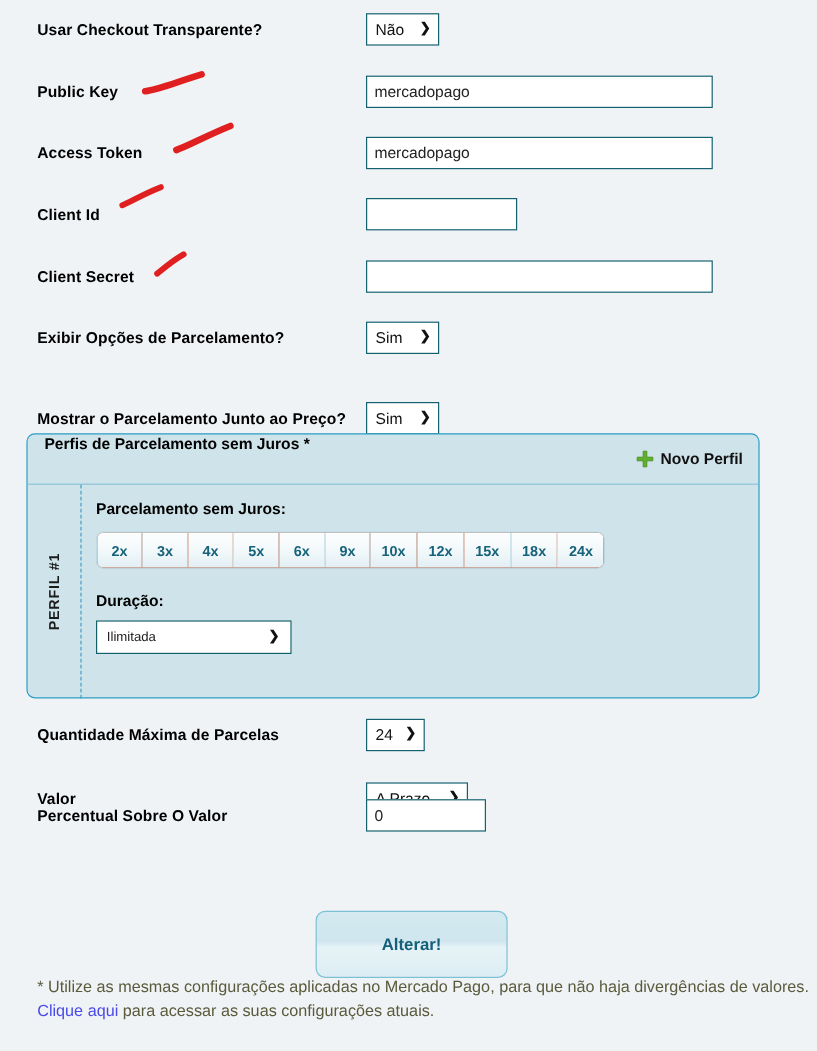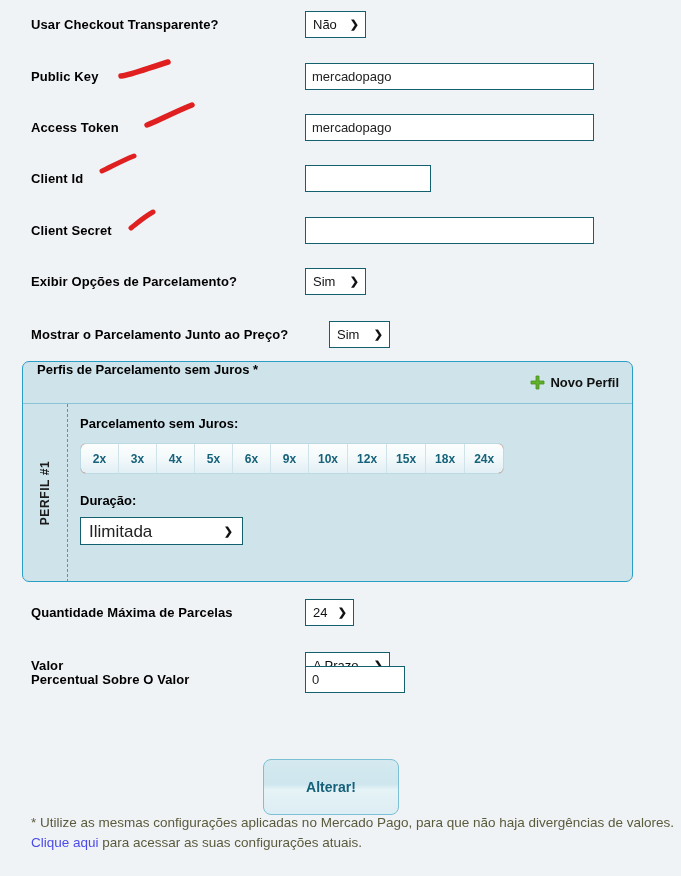--- a/index.html
+++ b/index.html
@@ -154,31 +154,31 @@
     font-weight: bold;
     color: #000;
     margin: 19px 0 9px 0;
   }
   .dur-select {
     appearance: none; -webkit-appearance: none;
     width: 163px; height: 28px;
     background: #fff;
     border: 1px solid #13616e;
     font-family: "Liberation Sans", sans-serif;
-    font-size: 17px;
+    font-size: 11px;
     color: #222;
     padding: 0 24px 0 8px;
     cursor: pointer;
   }
 
   
   .submit-btn {
     position: absolute;
     left: 263px; top: 759px;
-    width: 136px; height: 56px;
+    width: 160px; height: 56px;
     border: 1px solid #7bc0d4;
     border-radius: 8px;
     background: linear-gradient(to bottom, #d4e9f0 0%, #cfe6ee 45%, #e6f3f7 55%, #dcedf3 100%);
     font-family: "Liberation Sans", sans-serif;
     font-size: 14px;
     font-weight: bold;
     color: #14607a;
     cursor: pointer;
   }
 
@@ -232,21 +232,21 @@
   <div class="row" style="top:265px;height:32px;">
     <div class="label">Exibir Opções de Parcelamento?</div>
     <div class="sel-wrap">
       <select class="sel" style="width:61px;">
         <option>Sim</option>
       </select>
       <span class="caret">❯</span>
     </div>
   </div>
 
-  <div class="row" style="top:318px;height:32px;gap:24px;">
+  <div class="row" style="top:332px;height:32px;">
     <div class="label">Mostrar o Parcelamento Junto ao Preço?</div>
     <div class="sel-wrap">
       <select class="sel" style="width:61px;">
         <option>Sim</option>
       </select>
       <span class="caret">❯</span>
     </div>
   </div>
 
   <div class="panel">

